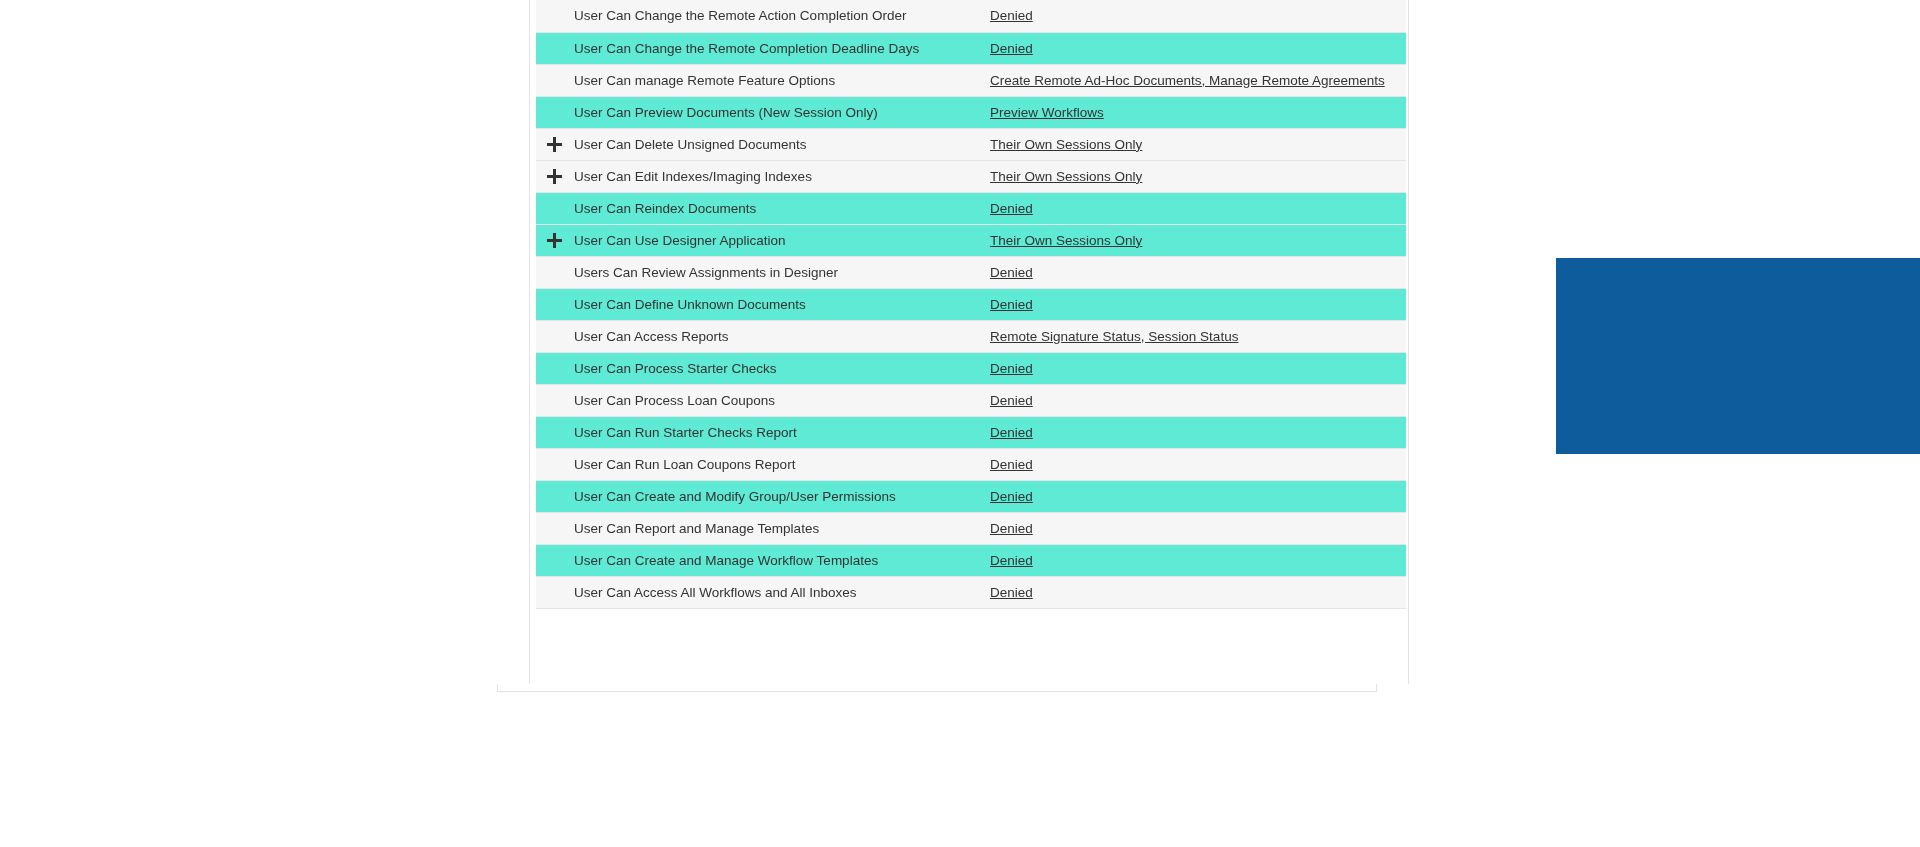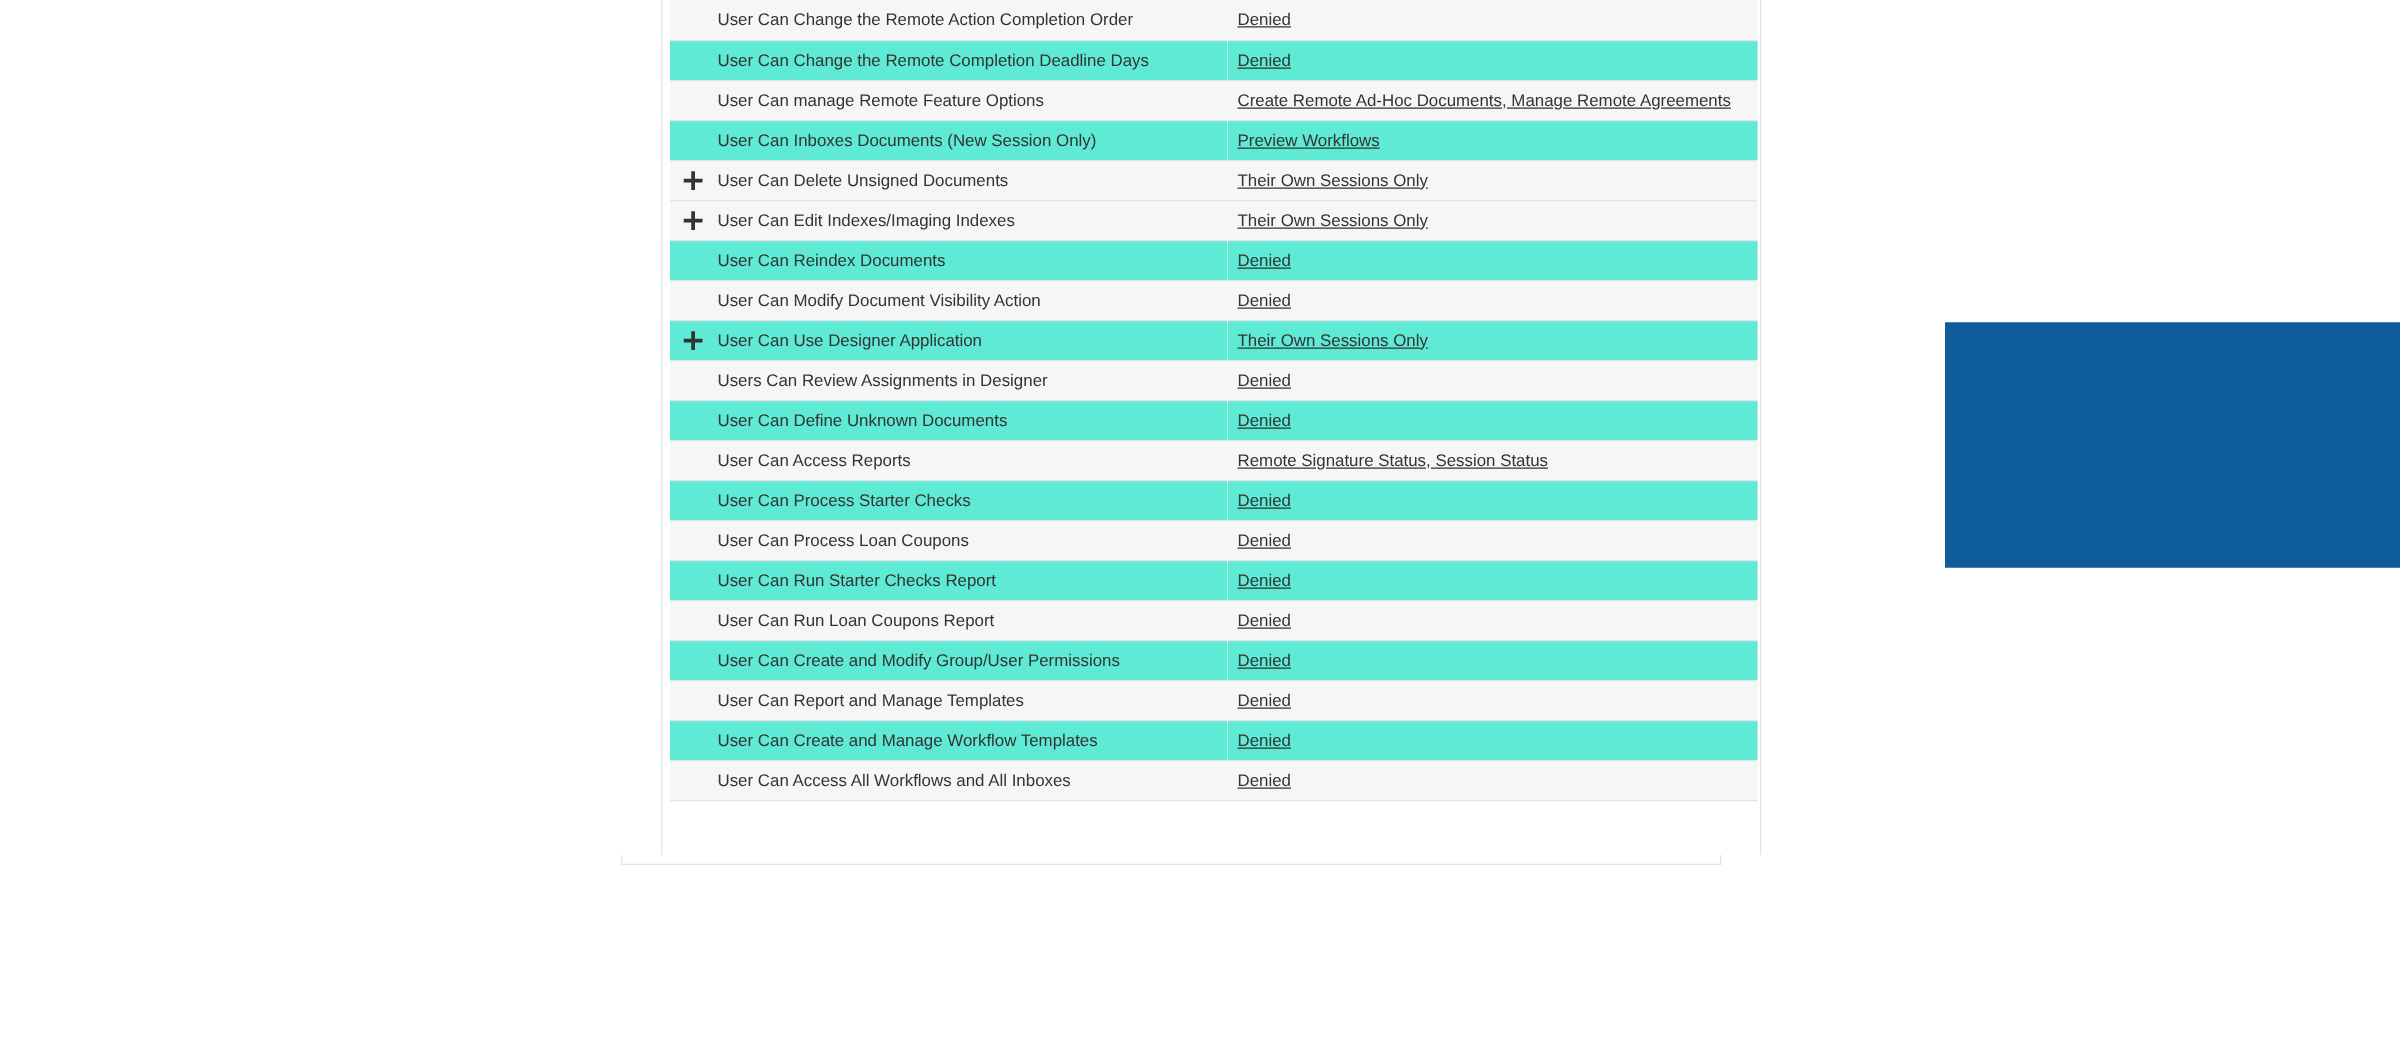--- a/index.html
+++ b/index.html
@@ -188,43 +188,38 @@
             <td class="col-name">User Can Change the Remote Completion Deadline Days</td>
             <td class="col-value">Denied</td>
           </tr>
           <tr class="odd">
             <td class="col-toggle"></td>
             <td class="col-name">User Can manage Remote Feature Options</td>
             <td class="col-value">Create Remote Ad-Hoc Documents, Manage Remote Agreements</td>
           </tr>
           <tr class="even">
             <td class="col-toggle"></td>
-            <td class="col-name">User Can Inboxes Documents (New Session Only)</td>
+            <td class="col-name">User Can Preview Documents (New Session Only)</td>
             <td class="col-value">Preview Workflows</td>
           </tr>
           <tr class="odd">
             <td class="col-toggle"><span class="expand-icon"></span></td>
             <td class="col-name">User Can Delete Unsigned Documents</td>
             <td class="col-value">Their Own Sessions Only</td>
           </tr>
           <tr class="odd">
             <td class="col-toggle"><span class="expand-icon"></span></td>
             <td class="col-name">User Can Edit Indexes/Imaging Indexes</td>
             <td class="col-value">Their Own Sessions Only</td>
           </tr>
           <tr class="even">
             <td class="col-toggle"></td>
             <td class="col-name">User Can Reindex Documents</td>
             <td class="col-value">Denied</td>
           </tr>
-          <tr class="odd">
-            <td class="col-toggle"></td>
-            <td class="col-name">User Can Modify Document Visibility Action</td>
-            <td class="col-value">Denied</td>
-          </tr>
           <tr class="even">
             <td class="col-toggle"><span class="expand-icon"></span></td>
             <td class="col-name">User Can Use Designer Application</td>
             <td class="col-value">Their Own Sessions Only</td>
           </tr>
           <tr class="odd">
             <td class="col-toggle"></td>
             <td class="col-name">Users Can Review Assignments in Designer</td>
             <td class="col-value">Denied</td>
           </tr>

